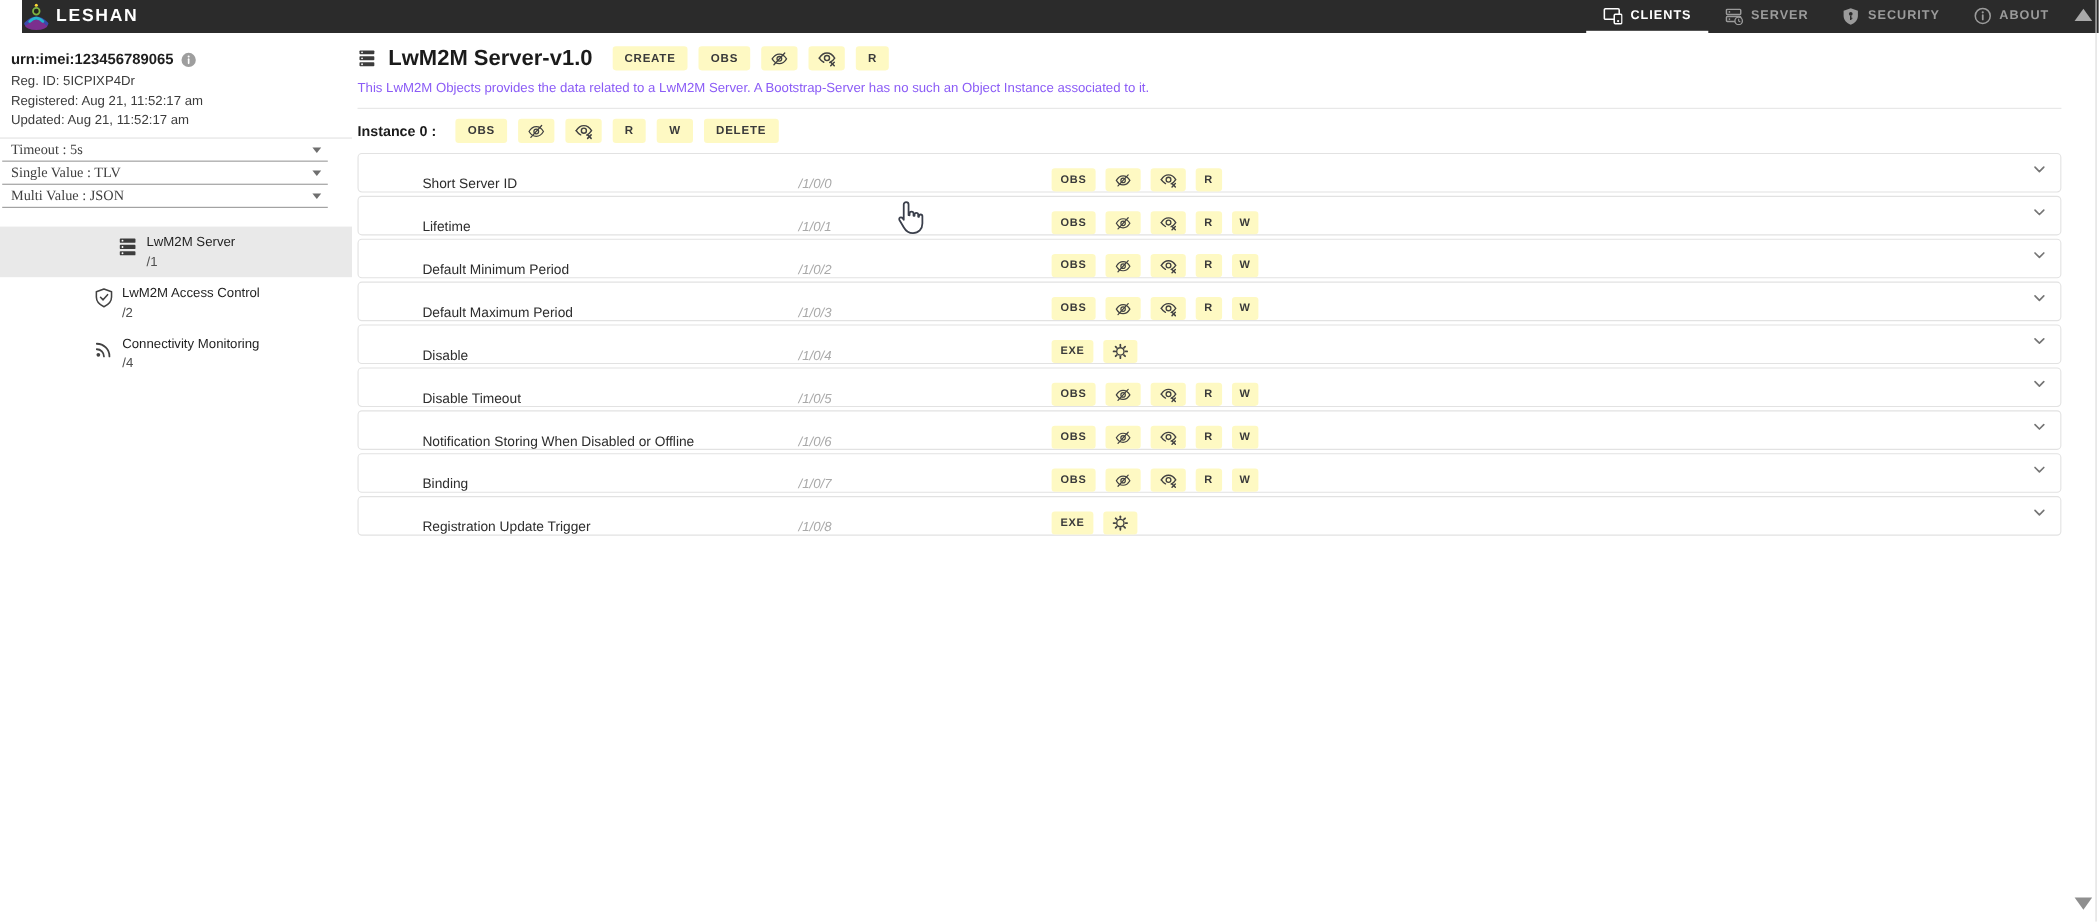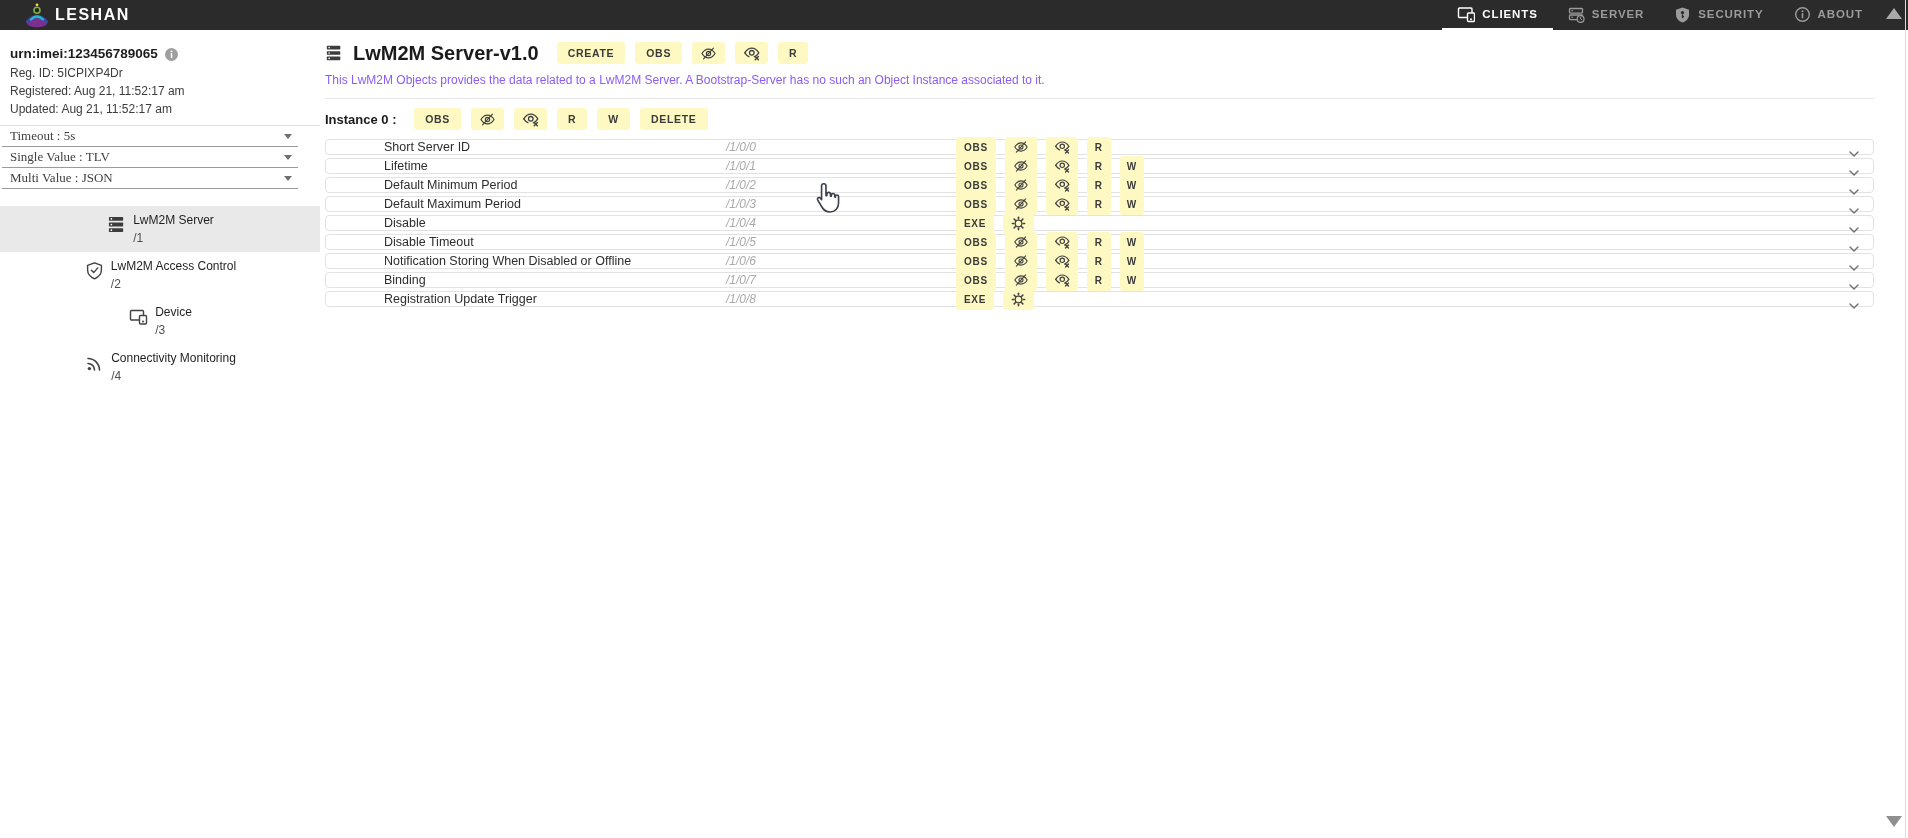--- a/index.html
+++ b/index.html
@@ -4,21 +4,21 @@
 <style>
   * { box-sizing: border-box; }
   html,body { margin:0; padding:0; }
   body {
     width:1908px; height:838px; overflow:hidden; position:relative;
     background:#ffffff; font-family:"Liberation Sans", sans-serif; cursor:default;
   }
   
   .topbar {
     height:30px; background:#2b2b2b; display:flex; align-items:stretch;
-    justify-content:space-between; padding-left:24px; position:relative; z-index:5;
+    justify-content:space-between; position:relative; z-index:5;margin-left:20px;
   }
   .brand { display:flex; align-items:center; gap:5px; }
   .brand-text { color:#ffffff; font-weight:bold; font-size:16px; letter-spacing:1.5px; }
   .nav { display:flex; margin-right:30px; }
   .nav-item {
     display:flex; align-items:center; gap:7px; padding:0 15px; font-size:11.5px;
     font-weight:700; letter-spacing:0.9px; color:#9b9b9b; cursor:pointer;
     border-bottom:2px solid transparent;
   }
   .nav-item.active { color:#ffffff; border-bottom-color:#ffffff; }
@@ -52,21 +52,21 @@
     font-family:inherit; font-size:10.5px; font-weight:700; letter-spacing:0.7px;
     height:22px; padding:0 11px; display:inline-flex; align-items:center; justify-content:center; cursor:pointer;
   }
   .btn.icon-btn { padding:0 8px; }
   .description { font-size:12px; color:#8b5cf6; margin-top:9px; line-height:14px; }
   .main-divider { border-top:1px solid #e6e6e6; margin-top:11px; }
   .instance-bar { display:flex; align-items:center; gap:10px; margin-top:9px; height:22px; }
   .instance-label { font-size:13px; font-weight:700; color:#1b1b1b; margin-right:4px; white-space:pre; }
   .rows { margin-top:9px; }
   .res-row {
-    position:relative; display:flex; align-items:center; height:16px;
+    position:relative; display:flex; align-items:flex-end; height:36px;
     background:#ffffff; border:1px solid #e2e2e2; border-radius:4px; margin-bottom:3px; cursor:pointer;
   }
   .res-name { margin-left:58px; width:342px; font-size:12.5px; color:#2d2d2d; }
   .res-path { width:230px; font-size:12px; color:#a9a9a9;font-style:italic; }
   .res-ops { display:flex; align-items:center; gap:9px; }
   .op { height:21px; font-size:10px; padding:0 8px; }
   .op-r, .op-w { min-width:24px; padding:0 7px; }
   .row-chevron { position:absolute; right:11px; top:6px; color:#757575; }
   
   .scroll-track { position:absolute; top:0; right:2px; width:1px; height:838px; background:#dadada; z-index:8; }
@@ -261,29 +261,20 @@
         <svg width="19" height="19" viewBox="0 0 19 19">
             <use href="#i-shield-check"></use>
           </svg>
         <div>
           <div class="object-label">LwM2M Access Control</div>
           <div class="object-path">/2</div>
         </div>
       </div>
       <div class="object-item">
         <svg width="19" height="19" viewBox="0 0 19 19">
-            <use href="#i-devices-dark"></use>
-          </svg>
-        <div>
-          <div class="object-label">Device</div>
-          <div class="object-path">/3</div>
-        </div>
-      </div>
-      <div class="object-item">
-        <svg width="19" height="19" viewBox="0 0 19 19">
             <use href="#i-rss"></use>
           </svg>
         <div>
           <div class="object-label">Connectivity Monitoring</div>
           <div class="object-path">/4</div>
         </div>
       </div>
     </div>
   </div>
 

